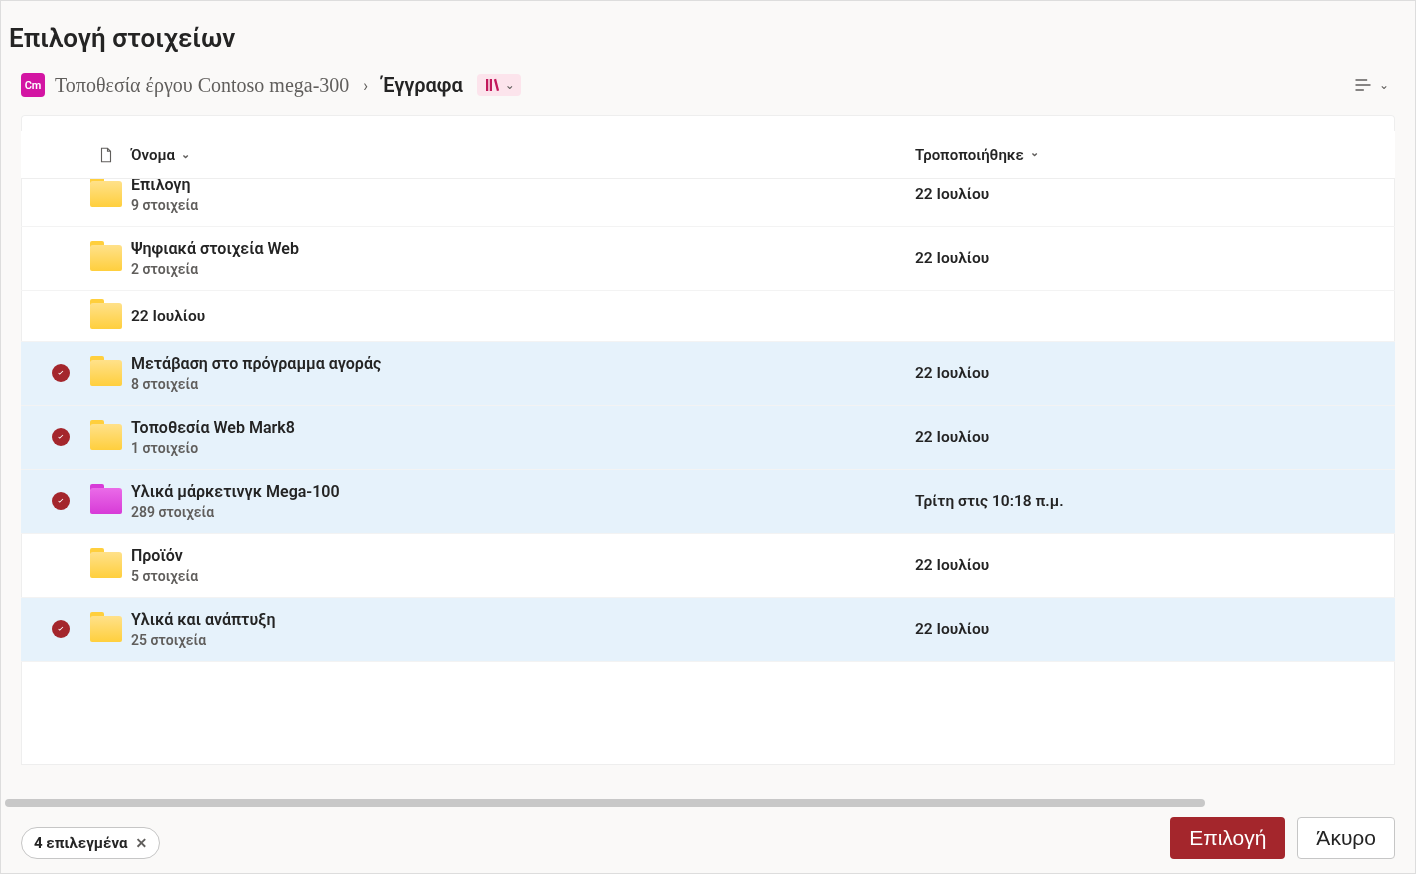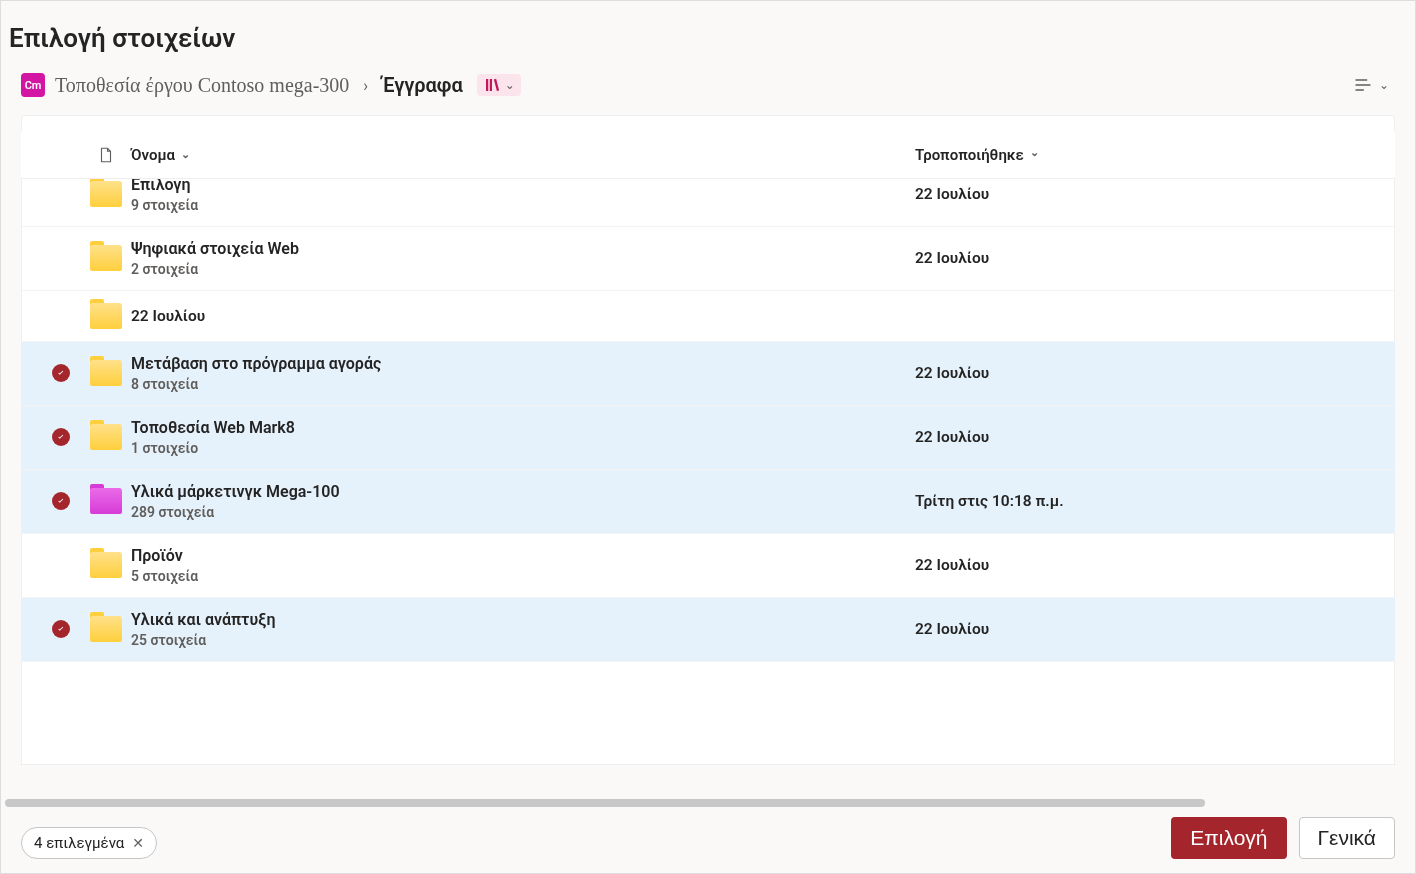--- a/index.html
+++ b/index.html
@@ -34,21 +34,21 @@
   .folder-yellow .folder-tab  { background:#ffcf3d; }
   .folder-pink .folder-back { background:linear-gradient(#ea6be8,#d73bd7); }
   .folder-pink .folder-tab  { background:#d73bd7; }
   .row-titles { display:flex; flex-direction:column; }
   .row-name { font-size:16px; line-height:1.3; color:#242424; }
   .row.selected .row-name { font-weight:600; }
   .row-sub  { font-size:14px; color:#605e5c; line-height:1.3; }
   .row-mod  { font-size:15.5px; color:#242424; }
   .footer { position:absolute; left:0; right:0; bottom:0; height:82px; padding:0 20px; display:flex; align-items:flex-end; padding-bottom:14px; gap:12px; }
   .scroll-strip { position:absolute; left:4px; top:8px; height:8px; width:1200px; background:#c8c8c8; border-radius:4px; }
-  .pill { display:inline-flex; align-items:center; gap:8px; border:1px solid #c6c6c6; border-radius:999px; padding:6px 12px; font-size:15px; color:#242424; background:#fff; }
+  .pill { display:inline-flex; align-items:center; gap:8px; border:1px solid #c6c6c6; border-radius:999px; padding:6px 12px; font-size:15px; color:#242424; background:#fff;font-weight:bold; }
   .pill .x { font-size:14px; color:#605e5c; cursor:pointer; }
   .spacer { flex:1; }
   .btn { font-size:21px; padding:8px 18px; border-radius:4px; cursor:pointer; border:1px solid transparent; }
   .btn-primary { background:#a4262c; color:#fff; }
   .btn-secondary { background:#fff; border-color:#c6c6c6; color:#242424; }
   
   .listing::-webkit-scrollbar { width:14px; }
   .listing::-webkit-scrollbar-thumb { background:#cfcfcf; border-radius:7px; }
 </style>
 </head>
@@ -267,14 +267,14 @@
 </div>
 
 <div class="footer">
   <div class="scroll-strip"></div>
   <span class="pill">
     <span>4 επιλεγμένα</span>
     <span class="x">✕</span>
   </span>
   <div class="spacer"></div>
   <button class="btn btn-primary">Επιλογή</button>
-  <button class="btn btn-secondary">Γενικά</button>
+  <button class="btn btn-secondary">Άκυρο</button>
 </div>
 
 </body></html>

